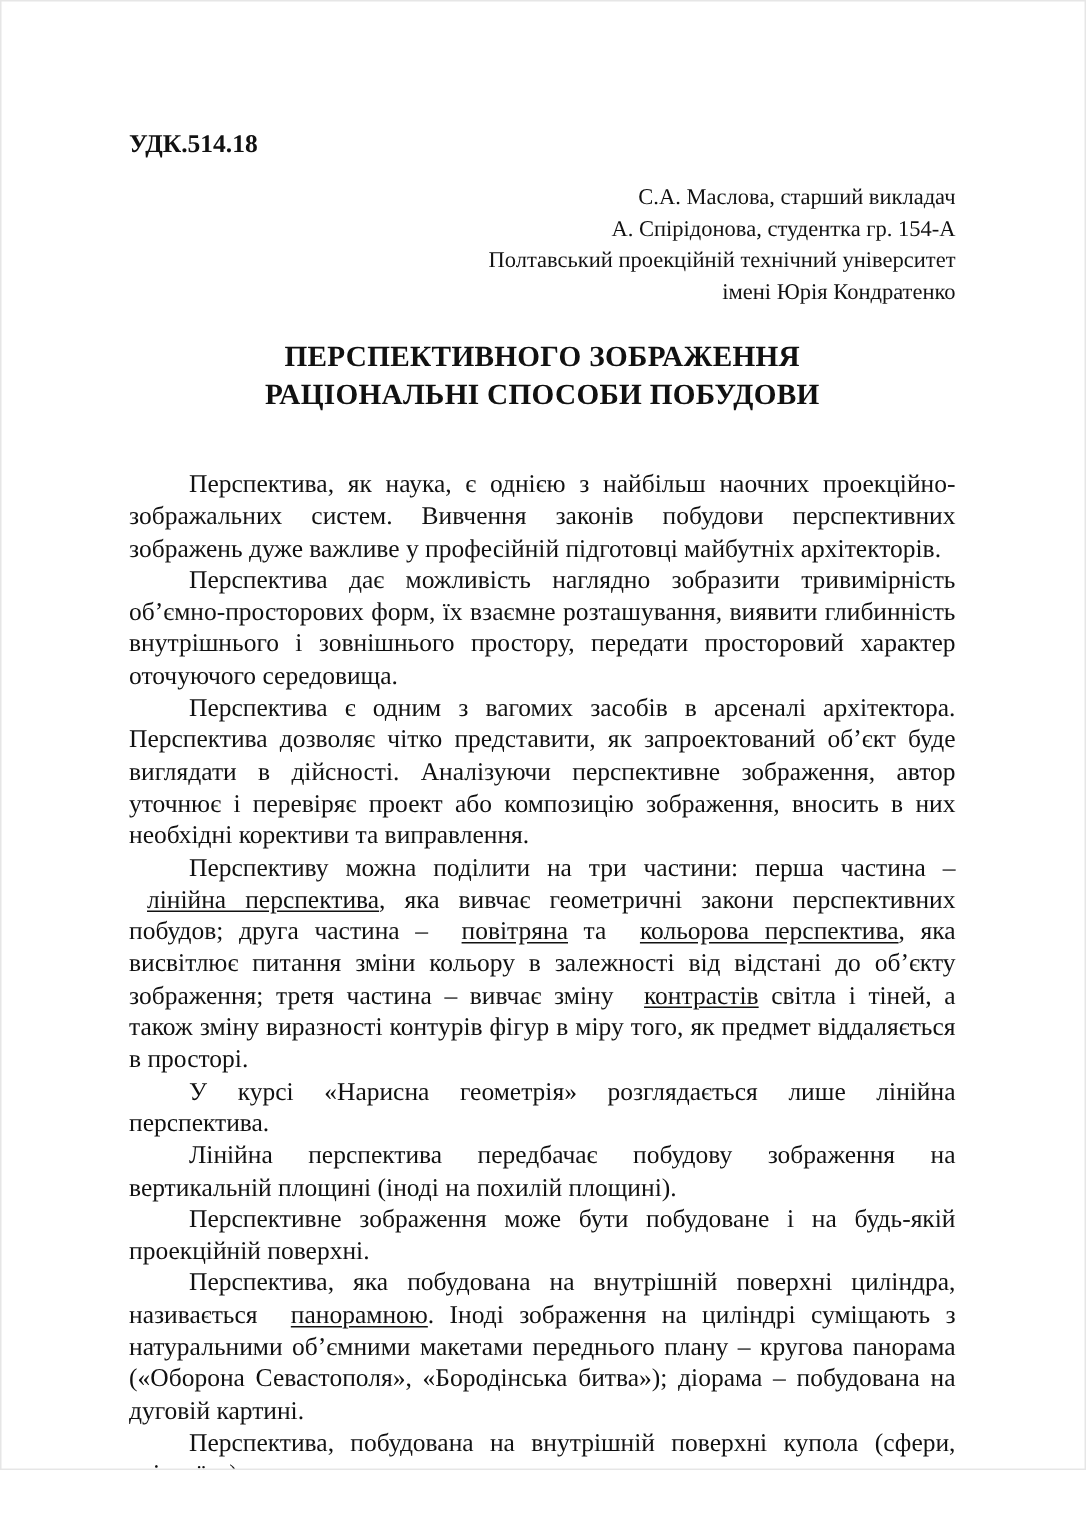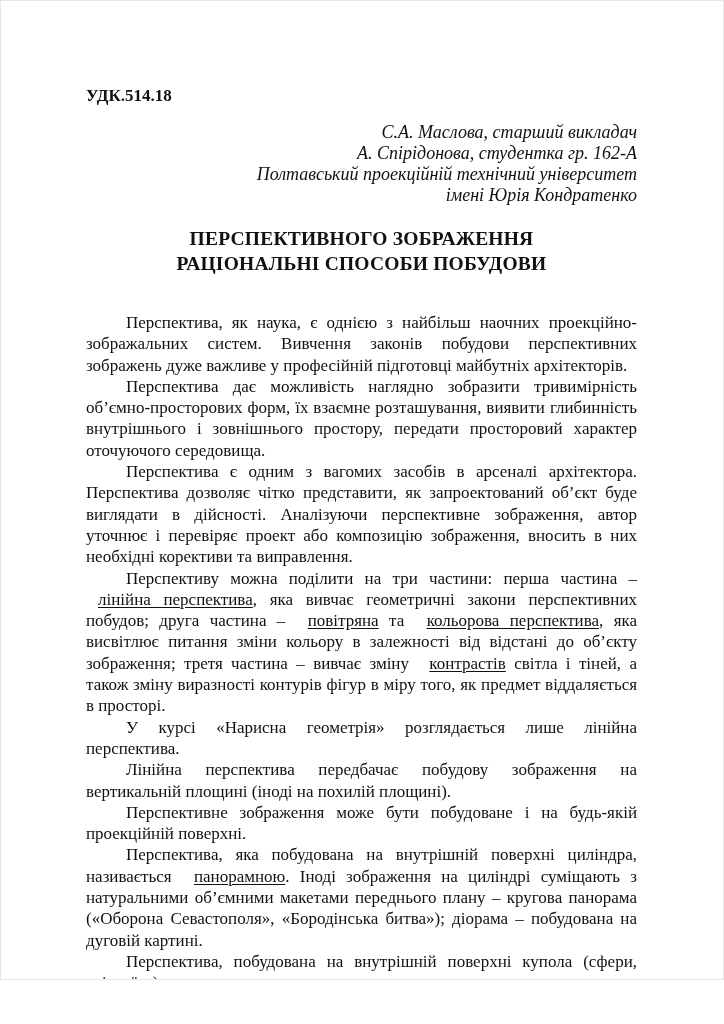--- a/index.html
+++ b/index.html
@@ -20,22 +20,21 @@
     border: 1px solid #e6e6e6;
   }
   .udc {
     font-size: 17px;
     font-weight: bold;
     line-height: 21px;
     margin-bottom: 16px;
   }
   .authors {
     text-align: right;
-    font-style: italic;
-    font-size: 18px;
+    font-size: 15px;
     line-height: 21px;
     margin-bottom: 20px;
   }
   .title {
     margin: 0 0 36px 0;
     text-align: center;
     font-size: 19.5px;
     font-weight: bold;
     line-height: 25px;
     letter-spacing: 0.2px;
@@ -58,21 +57,21 @@
 </style>
 </head>
 <body>
 
 <div class="page">
 
   <div class="udc">УДК.514.18</div>
 
   <div class="authors">
     <div>С.А. Маслова, старший викладач</div>
-    <div>А. Спірідонова, студентка гр. 162-А</div>
+    <div>А. Спірідонова, студентка гр. 154-А</div>
     <div>Полтавський проекційній технічний університет</div>
     <div>імені Юрія Кондратенко</div>
   </div>
 
   <h1 class="title">
     <div>ПЕРСПЕКТИВНОГО ЗОБРАЖЕННЯ</div>
     <div>РАЦІОНАЛЬНІ СПОСОБИ ПОБУДОВИ</div>
   </h1>
 
   <div class="doc-body">

